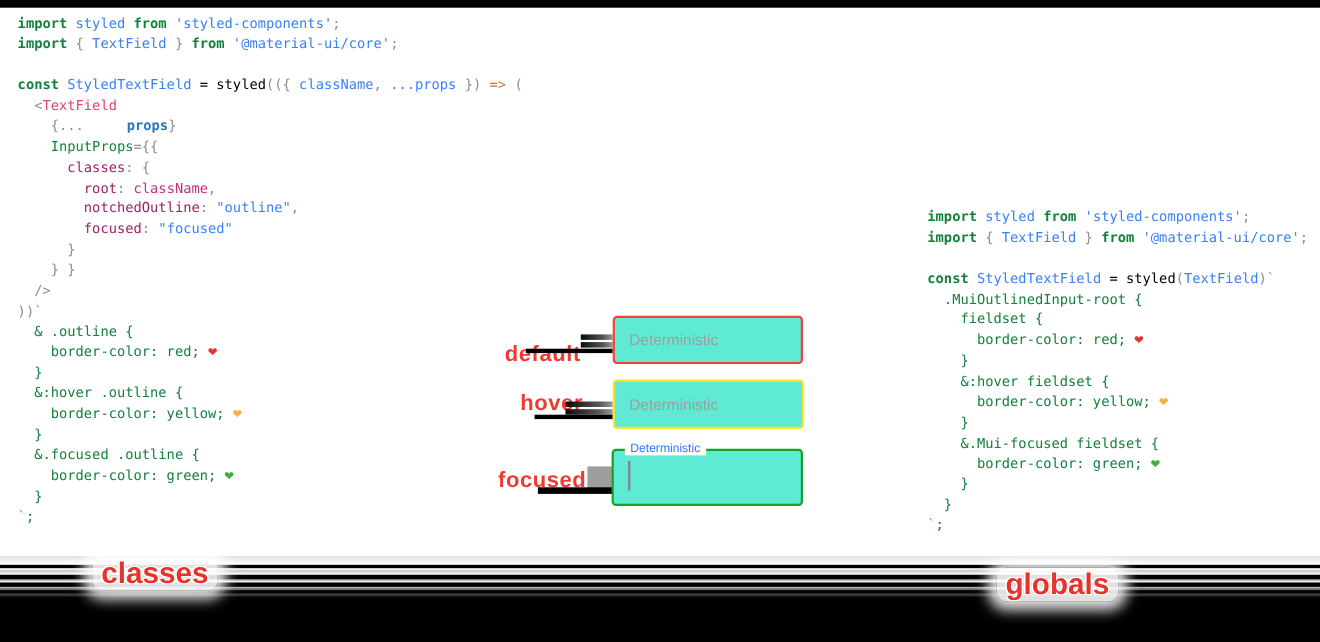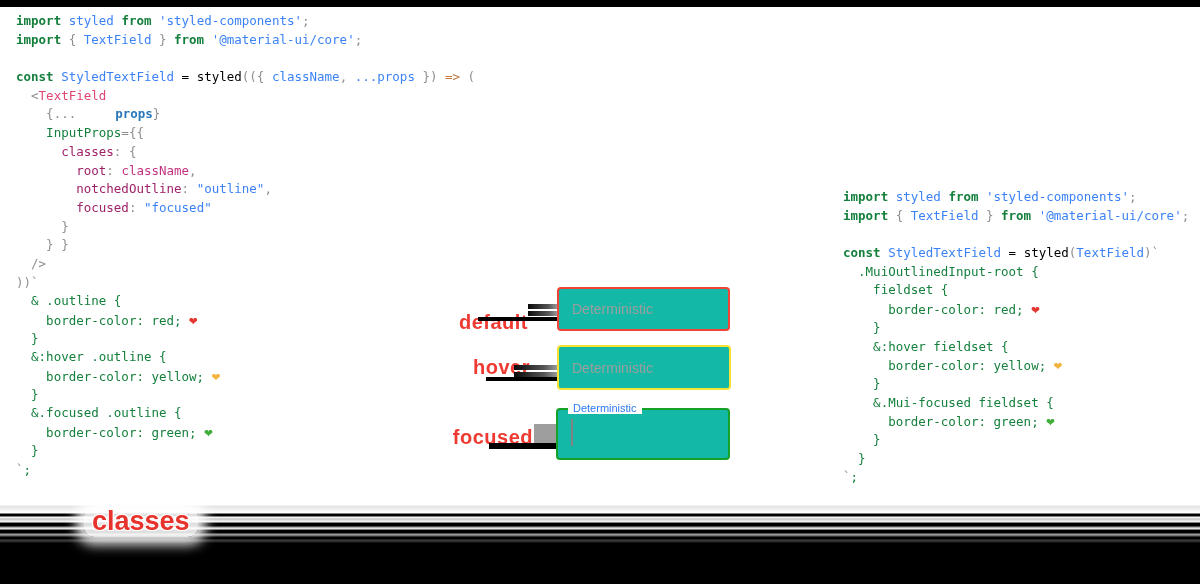--- a/index.html
+++ b/index.html
@@ -40,21 +40,21 @@
   #bar-d1{left:528px;top:304px;width:29px;height:5px;}
   #bar-d2{left:528px;top:311px;width:29px;height:5px;}
   #bar-d3{left:478px;top:317px;width:79px;height:4px;background:#000;}
   #bar-h1{left:514px;top:365px;width:43px;height:5px;}
   #bar-h2{left:514px;top:372px;width:43px;height:5px;}
   #bar-h3{left:486px;top:377px;width:71px;height:4px;background:#000;}
   #block-f{left:534px;top:424px;width:23px;height:20px;background:#9e9e9e;}
   #bar-f1{left:489px;top:443px;width:68px;height:6px;background:#000;}
 
   
-  .tf{position:absolute;background:#14b8a6;border:2px solid #ccc;border-radius:4px;box-sizing:border-box;}
+  .tf{position:absolute;background:#5eead4;border:2px solid #ccc;border-radius:4px;box-sizing:border-box;}
   #tf-default{left:557px;top:287px;width:173px;height:44px;}
   #tf-hover{left:557px;top:345px;width:174px;height:45px;}
   #tf-focused{left:556px;top:408px;width:174px;height:52px;}
   .tf input{position:absolute;left:0;top:0;width:100%;height:100%;border:none;outline:none;
             background:transparent;padding:0 0 0 13px;box-sizing:border-box;
             font-family:"Liberation Sans",sans-serif;font-size:14px;color:#424242;}
   .tf input::placeholder{color:#9e9e9e;opacity:1;}
   .notch-label{position:absolute;left:10px;top:-8px;background:#fff;padding:0 5px;
                font-family:"Liberation Sans",sans-serif;font-size:11px;color:#2b7af2;}
   .caret{position:absolute;left:13px;top:9px;width:2px;height:27px;background:#828282;}
@@ -108,13 +108,14 @@
   <span class="caption" id="cap-focused">focused</span>
   <div class="conn-bar" id="block-f"></div>
   <div class="conn-bar" id="bar-f1"></div>
   <div class="tf" id="tf-focused" style="border-color: rgb(22, 161, 41);">
     <span class="notch-label">Deterministic</span>
     <span class="caret"></span>
   </div>
 
   <div class="bottom-zone"></div>
   <span class="bottom-label" id="label-classes">classes</span>
+  <span class="bottom-label" id="label-globals">globals</span>
 </div>
 
 </body></html>

